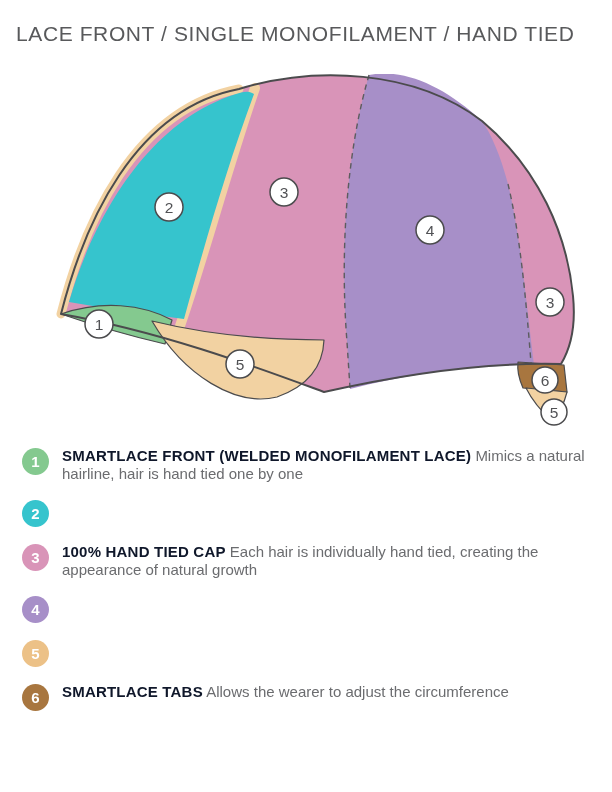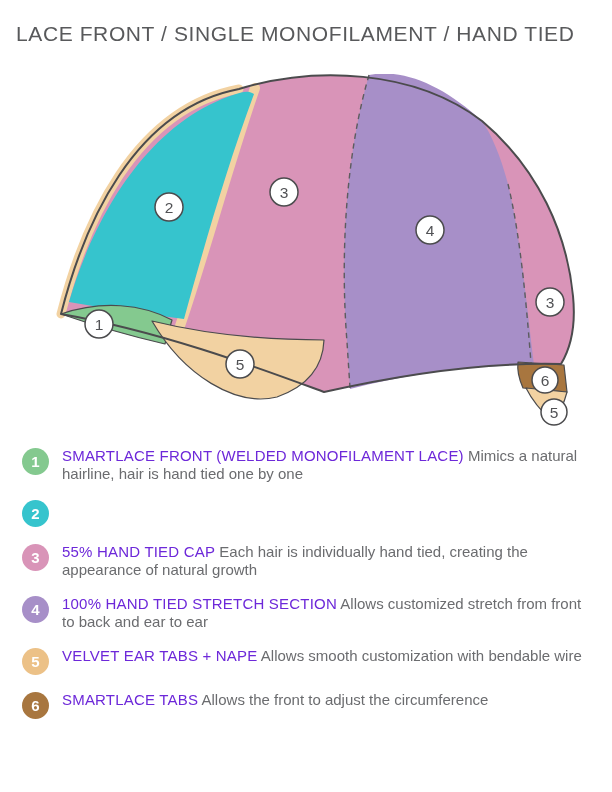--- a/index.html
+++ b/index.html
@@ -24,21 +24,21 @@
   .marker-num{font-family:"Liberation Sans", sans-serif;font-size:15.5px;fill:#515255;text-anchor:middle;}
   
   .legend{margin-top:8px;padding-left:8px;}
   .legend-item{display:flex;gap:13px;align-items:flex-start;margin-bottom:15px;}
   .badge{
     width:27px;height:27px;border-radius:50%;flex:0 0 27px;margin-top:2px;
     display:flex;align-items:center;justify-content:center;
   }
   .badge-num{color:#ffffff;font-size:15px;font-weight:700;}
   .legend-text{margin:1px 0 0 0;font-size:15px;line-height:18px;color:#6b6c6f;max-width:525px;}
-  .legend-text strong{color:#6d28d9;font-weight:400;letter-spacing:0.2px;}
+  .legend-text strong{color:#0f172a;font-weight:700;letter-spacing:0.2px;}
 </style>
 </head>
 <body>
 
 <div class="page">
 
   <h1 class="page-title">LACE FRONT / SINGLE MONOFILAMENT / HAND TIED</h1>
 
   <div class="diagram">
     <svg width="584" height="364" viewBox="0 0 584 364">
@@ -113,38 +113,36 @@
     <div class="legend-item">
       <span class="badge" style="background: rgb(54, 196, 205);">
           <span class="badge-num">2</span>
         </span>
     </div>
 
     <div class="legend-item">
       <span class="badge" style="background: rgb(217, 148, 184);">
           <span class="badge-num">3</span>
         </span>
-      <p class="legend-text"><strong>55% HAND TIED CAP</strong> <span>Each hair is individually hand tied, creating the appearance of natural growth</span></p>
+      <p class="legend-text"><strong>100% HAND TIED CAP</strong> <span>Each hair is individually hand tied, creating the appearance of natural growth</span></p>
     </div>
 
     <div class="legend-item">
       <span class="badge" style="background: rgb(167, 143, 200);">
           <span class="badge-num">4</span>
         </span>
-      <p class="legend-text"><strong>100% HAND TIED STRETCH SECTION</strong> <span>Allows customized stretch from front to back and ear to ear</span></p>
     </div>
 
     <div class="legend-item">
       <span class="badge" style="background: rgb(236, 193, 135);">
           <span class="badge-num">5</span>
         </span>
-      <p class="legend-text"><strong>VELVET EAR TABS + NAPE</strong> <span>Allows smooth customization with bendable wire</span></p>
     </div>
 
     <div class="legend-item">
       <span class="badge" style="background: rgb(168, 118, 63);">
           <span class="badge-num">6</span>
         </span>
-      <p class="legend-text"><strong>SMARTLACE TABS</strong> <span>Allows the front to adjust the circumference</span></p>
+      <p class="legend-text"><strong>SMARTLACE TABS</strong> <span>Allows the wearer to adjust the circumference</span></p>
     </div>
 
   </div>
 </div>
 
 </body></html>

